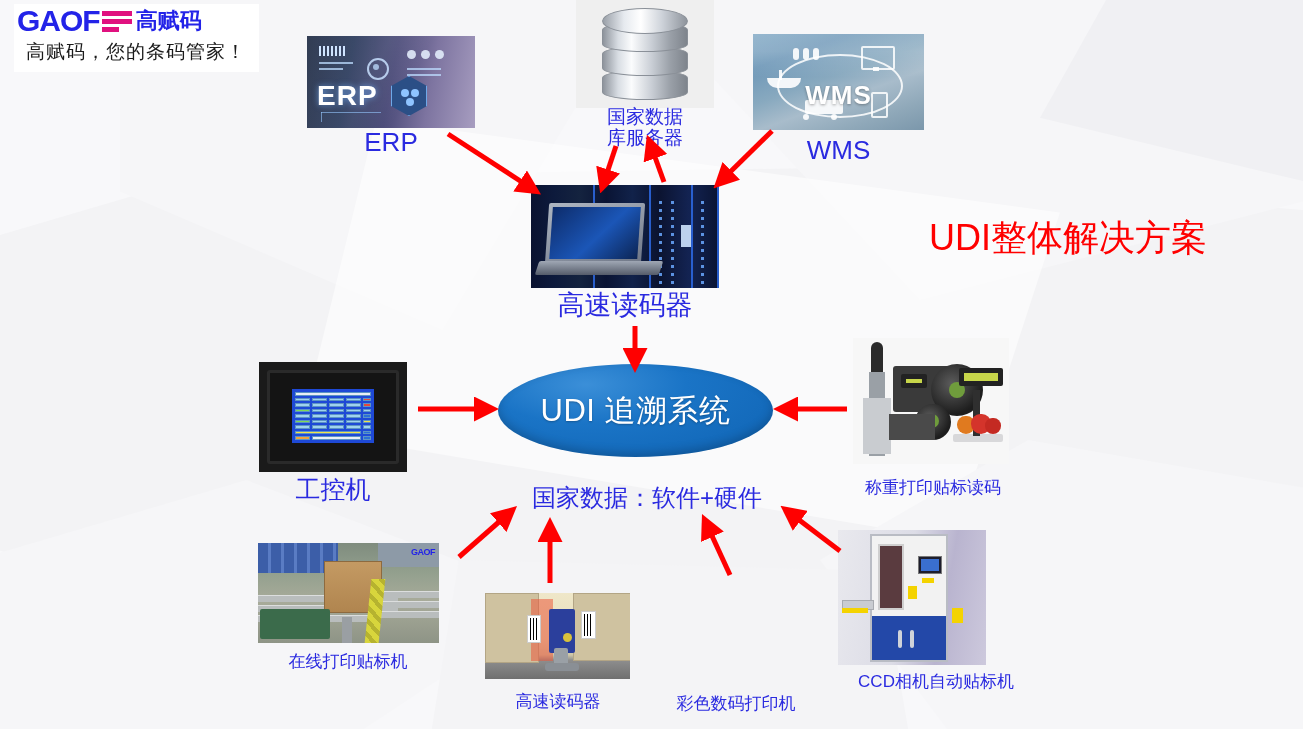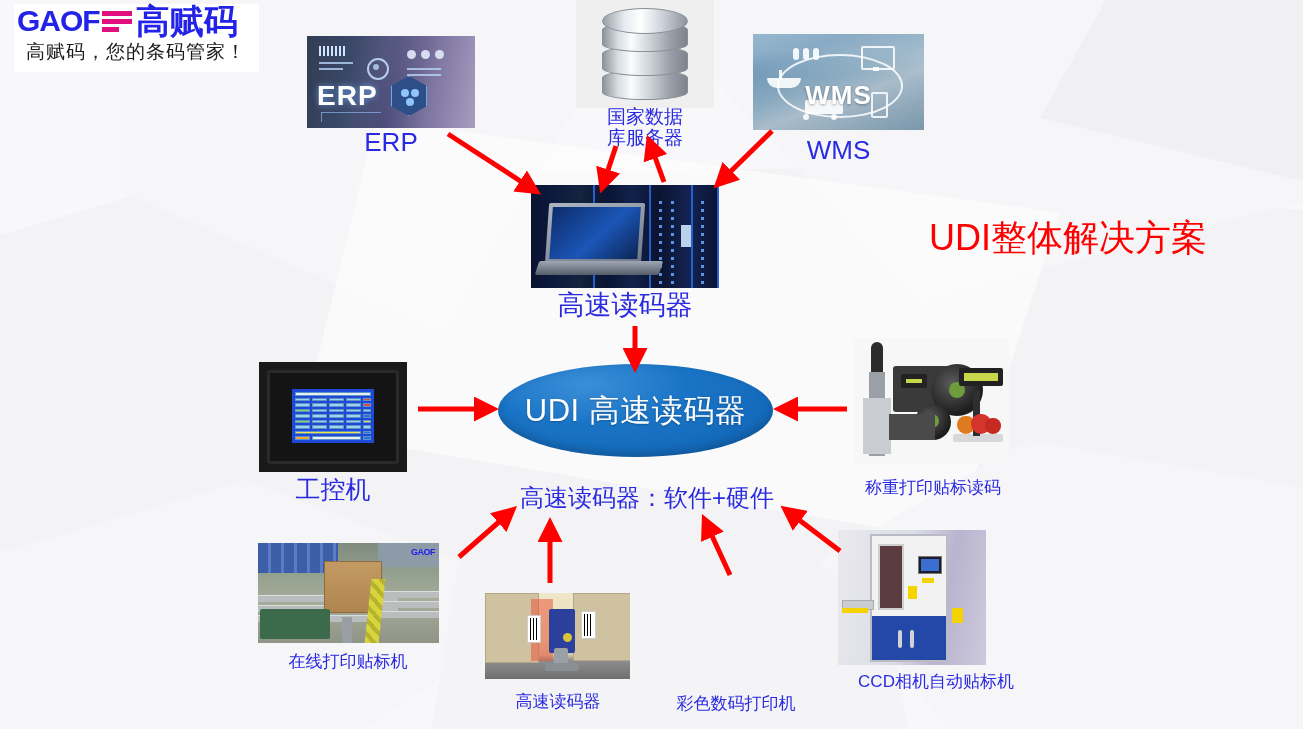--- a/index.html
+++ b/index.html
@@ -47,21 +47,21 @@
     display: flex; flex-direction: column; justify-content: center;
     gap: 3px; margin: 0 4px 0 2px;
   }
   .logo-bars i { display:block; height: 5px; background: #e0117f; }
   .logo-bars i.b1 { width: 30px; }
   .logo-bars i.b2 { width: 30px; }
   .logo-bars i.b3 { width: 17px; }
   .logo-cn {
     font-family: "Liberation Sans", sans-serif;
     font-weight: bold;
-    font-size: 34px;
+    font-size: 22px;
     color: #2323e8;
     line-height: 30px;
     letter-spacing: 0px;
   }
   .logo-tag {
     padding-left: 12px;
     font-size: 19px;
     color: #1b1b1b;
     letter-spacing: 1px;
     line-height: 28px;
@@ -522,24 +522,24 @@
     <div class="cc-blue" style="left:34px;top:86px;width:74px;height:44px;"></div>
     <div class="cc-handle" style="left:60px;top:100px;width:4px;height:18px;"></div>
     <div class="cc-handle" style="left:72px;top:100px;width:4px;height:18px;"></div>
     <div class="cc-tray" style="left:4px;top:70px;width:32px;height:10px;"></div>
     <div class="cc-yel" style="left:4px;top:78px;width:26px;height:5px;"></div>
     <div class="cc-yel" style="left:114px;top:78px;width:11px;height:15px;"></div>
   </div>
   <div class="label" style="left:838px;top:672px;width:196px;font-size:17px;">CCD相机自动贴标机</div>
 
   <div id="udi-ellipse">
-    <span>UDI 高速读码器</span>
-  </div>
-
-  <div class="label" style="left:497px;top:485px;width:300px;font-size:24px;">高速读码器：软件+硬件</div>
+    <span>UDI 追溯系统</span>
+  </div>
+
+  <div class="label" style="left:497px;top:485px;width:300px;font-size:24px;">国家数据：软件+硬件</div>
 
   <svg class="arrows" viewBox="0 0 1303 729">
     <defs>
       <marker id="ah" markerWidth="5" markerHeight="5" refX="2.6" refY="2.5" orient="auto" markerUnits="strokeWidth">
         <path d="M0,0 L5,2.5 L0,5 z" fill="#ff0000"></path>
       </marker>
     </defs>
     <g stroke="#ff0000" stroke-width="5" fill="none" marker-end="url(#ah)">
       <line x1="448" y1="134" x2="531" y2="188"></line>
       <line x1="616" y1="146" x2="604" y2="182"></line>

